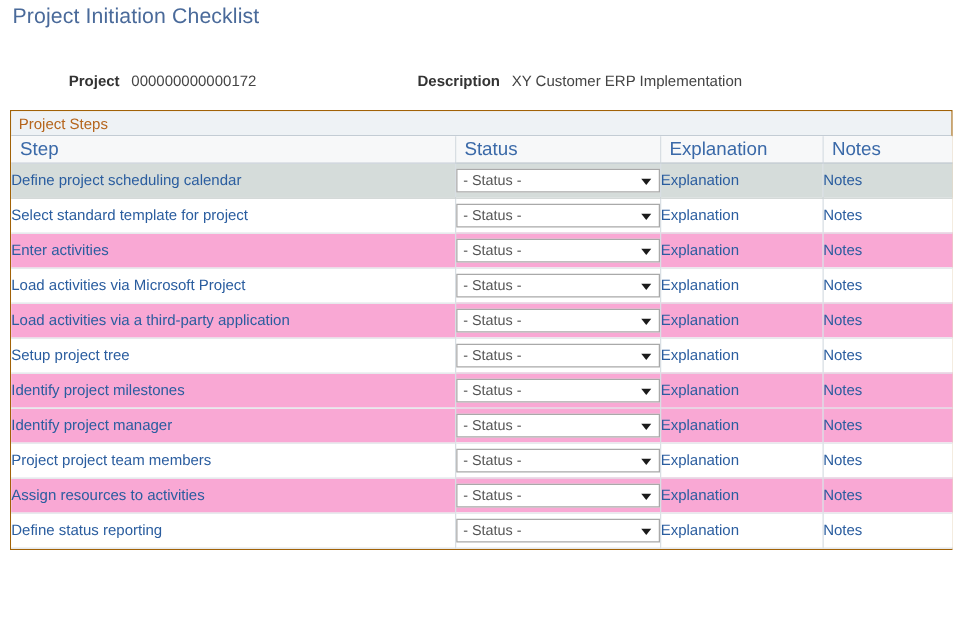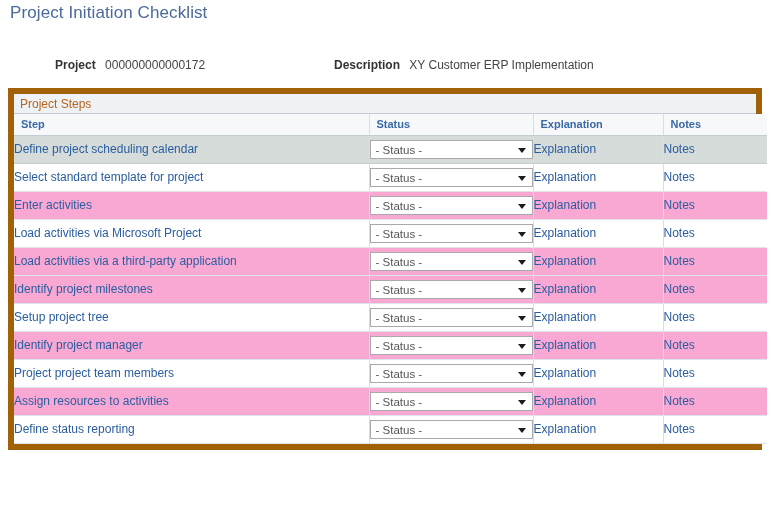--- a/index.html
+++ b/index.html
@@ -55,21 +55,21 @@
   .field-project .field-label { margin-right: 6px; }
   .field-description { left: 286px; top: 0; padding-left: 48px; }
   .field-description .field-label { margin-right: 6px; }
 
   
   .group-box {
     position: absolute;
     left: 8px;
     top: 88px;
     width: 754px;
-    border: 6px solid #a16207;
+    border: 1px solid #a16207;
     box-sizing: border-box;
     background: #ffffff;
   }
   .group-header {
     height: 20px;
     background: #eef2f5;
     border-bottom: 1px solid #c3ccd4;
     box-sizing: border-box;
     padding: 2px 0 0 6px;
   }
@@ -95,22 +95,22 @@
     border-right: 1px solid #d8dee3;
     border-bottom: 1px solid #dfe4e8;
     box-sizing: border-box;
   }
   table.grid th:last-child, table.grid td:last-child { border-right: none; }
 
   table.grid thead th {
     height: 21px;
     background: #f7f8f9;
     color: #3a69a8;
-    font-weight: bold;
-    font-size: 11px;
+    font-weight: normal;
+    font-size: 15px;
     padding-left: 7px;
     border-bottom: 1px solid #c3ccd4;
     white-space: nowrap;
   }
 
   .col-step  { width: 355px; }
   .col-status{ width: 164px; }
   .col-expl  { width: 130px; }
   .col-notes { width: 104px; }
 
@@ -259,33 +259,33 @@
           <td class="cell-step"><a class="grid-link">Load activities via a third-party application</a></td>
           <td class="cell-status">
             <div class="dropdown">
               <span class="dropdown-text">- Status -</span>
               <span class="dropdown-arrow"></span>
             </div>
           </td>
           <td class="cell-link"><a class="grid-link">Explanation</a></td>
           <td class="cell-link"><a class="grid-link">Notes</a></td>
         </tr>
+        <tr class="grid-row row-plain">
+          <td class="cell-step"><a class="grid-link">Setup project tree</a></td>
+          <td class="cell-status">
+            <div class="dropdown">
+              <span class="dropdown-text">- Status -</span>
+              <span class="dropdown-arrow"></span>
+            </div>
+          </td>
+          <td class="cell-link"><a class="grid-link">Explanation</a></td>
+          <td class="cell-link"><a class="grid-link">Notes</a></td>
+        </tr>
         <tr class="grid-row row-alt">
           <td class="cell-step"><a class="grid-link">Identify project milestones</a></td>
-          <td class="cell-status">
-            <div class="dropdown">
-              <span class="dropdown-text">- Status -</span>
-              <span class="dropdown-arrow"></span>
-            </div>
-          </td>
-          <td class="cell-link"><a class="grid-link">Explanation</a></td>
-          <td class="cell-link"><a class="grid-link">Notes</a></td>
-        </tr>
-        <tr class="grid-row row-plain">
-          <td class="cell-step"><a class="grid-link">Setup project tree</a></td>
           <td class="cell-status">
             <div class="dropdown">
               <span class="dropdown-text">- Status -</span>
               <span class="dropdown-arrow"></span>
             </div>
           </td>
           <td class="cell-link"><a class="grid-link">Explanation</a></td>
           <td class="cell-link"><a class="grid-link">Notes</a></td>
         </tr>
         <tr class="grid-row row-alt">

